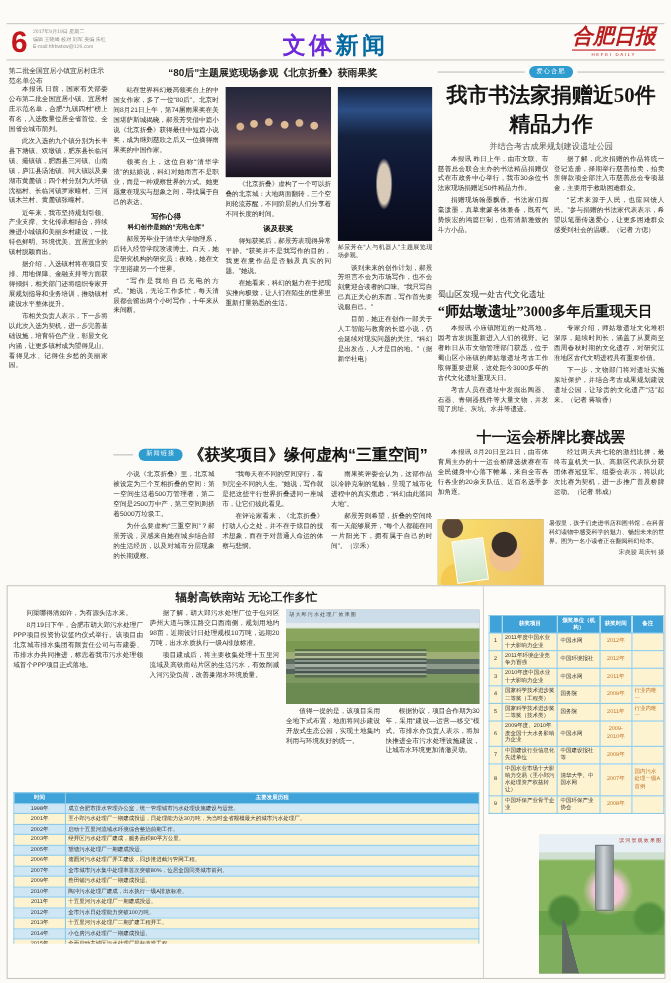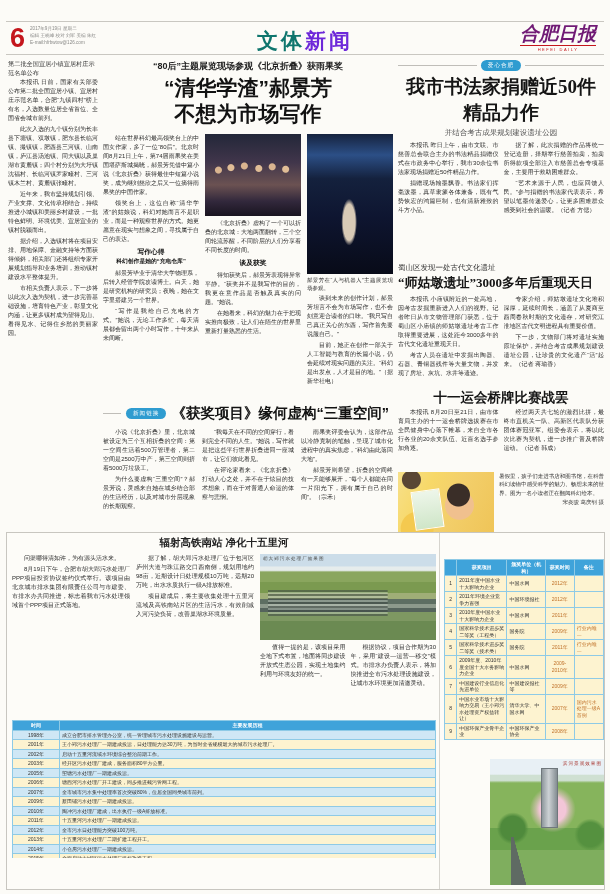--- a/index.html
+++ b/index.html
@@ -4,23 +4,23 @@
 <style>
   html,body{margin:0;padding:0;background:#efeeea;}
   .page{position:relative;width:610px;height:894px;background:#fcfbf7;margin:0 auto;
         font-family:"Liberation Sans",sans-serif;color:#222;overflow:hidden;}
   .abs{position:absolute;}
   .hrule{position:absolute;left:6px;right:6px;border-top:1px solid #c9c7c1;}
   
   .pagenum{font-size:27px;font-weight:900;color:#c4161c;line-height:1;}
   .hdr-info{font-size:4.6px;color:#8a8a88;line-height:1.55;margin-left:5px;}
   .section-title{font-size:21px;font-weight:900;letter-spacing:3px;white-space:nowrap;}
-  .section-title .red{color:#0f766e;}
-  .section-title .grey{color:#6d28d9;margin-top:46px;}
-  .masthead{color:#701a75;font-family:"Liberation Serif",serif;font-style:italic;
+  .section-title .red{color:#6d28d9;}
+  .section-title .grey{color:#0369a1;margin-top:46px;}
+  .masthead{color:#b91c1c;font-family:"Liberation Serif",serif;font-style:italic;
             font-weight:900;font-size:19px;line-height:1;text-align:right;}
   .masthead-sub{font-size:4px;color:#c4161c;letter-spacing:1.5px;border-top:1px solid #c4161c;
                 margin-top:2px;padding-top:1px;text-align:center;}
   
   .kicker{font-size:6.2px;color:#333;}
   .paras p{margin:0 0 2px 0;font-size:6px;line-height:1.5;text-align:justify;text-indent:2em;color:#2c2c2c;}
   .byline{font-size:5.8px;text-align:right;color:#444;margin-top:2px;}
   .serif-h{font-family:"Liberation Serif",serif;font-weight:700;color:#151515;}
   .heavy-h{font-weight:900;color:#121212;}
   .colwrap{display:flex;overflow:hidden;}
@@ -115,24 +115,20 @@
         <p>此次入选的九个镇分别为长丰县下塘镇、双墩镇，肥东县长临河镇、撮镇镇，肥西县三河镇、山南镇，庐江县汤池镇、同大镇以及巢湖市黄麓镇；四个村分别为大圩镇沈福村、长临河镇罗家疃村、三河镇木兰村、黄麓镇张疃村。</p>
         <p>近年来，我市坚持规划引领、产业支撑、文化传承相结合，持续推进小城镇和美丽乡村建设，一批特色鲜明、环境优美、宜居宜业的镇村脱颖而出。</p>
         <p>据介绍，入选镇村将在项目安排、用地保障、金融支持等方面获得倾斜，相关部门还将组织专家开展规划指导和业务培训，推动镇村建设水平整体提升。</p>
         <p>市相关负责人表示，下一步将以此次入选为契机，进一步完善基础设施，培育特色产业，彰显文化内涵，让更多镇村成为望得见山、看得见水、记得住乡愁的美丽家园。</p>
       </div>
 
   </div>
 
   <div class="abs" style="left:103px;top:60px;width:290px;">
     <div style="text-align:center;font-size:9px;font-weight:700;color:#222;">“80后”主题展览现场参观《北京折叠》获雨果奖</div>
-    <div class="heavy-h" style="text-align:center;font-size:21px;line-height:1.25;margin-top:2px;">
-      <span style="display:block">“清华学渣”郝景芳</span>
-      <span style="display:block">不想为市场写作</span>
-    </div>
     <div class="colwrap" style="gap:6px;margin-top:6px;height:264px;">
       <div style="width:96px;">
         <div class="paras">
             <p>站在世界科幻最高领奖台上的中国女作家，多了一位“80后”。北京时间8月21日上午，第74届雨果奖在美国堪萨斯城揭晓，郝景芳凭借中篇小说《北京折叠》获得最佳中短篇小说奖，成为继刘慈欣之后又一位摘得雨果奖的中国作家。</p>
             <p>领奖台上，这位自称“清华学渣”的姑娘说，科幻对她而言不是职业，而是一种观察世界的方式。她更愿意在现实与想象之间，寻找属于自己的表达。</p>
           </div>
         <div class="subhead">
           <div class="l1">写作心得</div>
           <div class="l2">科幻创作是她的“充电仓库”</div>
         </div>
@@ -241,21 +237,21 @@
           <div class="byline" style="font-size:5.5px;">宋炎骏 葛庆钊 摄</div>
         </div>
       </div>
     </div>
   </div>
 
   <div class="abs" style="left:6px;top:532px;width:597px;height:356px;border:1px solid #c8c6c0;background:#fdfcf8;">
     <div class="abs" style="left:432px;top:0;bottom:0;border-left:1px solid #d6d4ce;"></div>
 
     <div class="abs" style="left:5px;top:3px;width:424px;">
-      <div style="text-align:center;font-size:10.5px;font-weight:700;color:#222;">辐射高铁南站 净化十五里河</div>
+      <div style="text-align:center;font-size:10.5px;font-weight:700;color:#222;">辐射高铁南站 无论工作多忙</div>
       <div class="colwrap" style="gap:6px;margin-top:4px;height:162px;">
         <div style="width:118px;" class="paras">
             <p>问渠哪得清如许，为有源头活水来。</p>
             <p>8月19日下午，合肥市胡大郢污水处理厂PPP项目投资协议签约仪式举行。该项目由北京城市排水集团有限责任公司与市建委、市排水办共同推进，标志着我市污水处理领域首个PPP项目正式落地。</p>
           </div>
         <div style="width:118px;" class="paras">
             <p>据了解，胡大郢污水处理厂位于包河区庐州大道与珠江路交口西南侧，规划用地约98亩，近期设计日处理规模10万吨，远期20万吨，出水水质执行一级A排放标准。</p>
             <p>项目建成后，将主要收集处理十五里河流域及高铁南站片区的生活污水，有效削减入河污染负荷，改善巢湖水环境质量。</p>
           </div>
         <div style="flex:1;">

